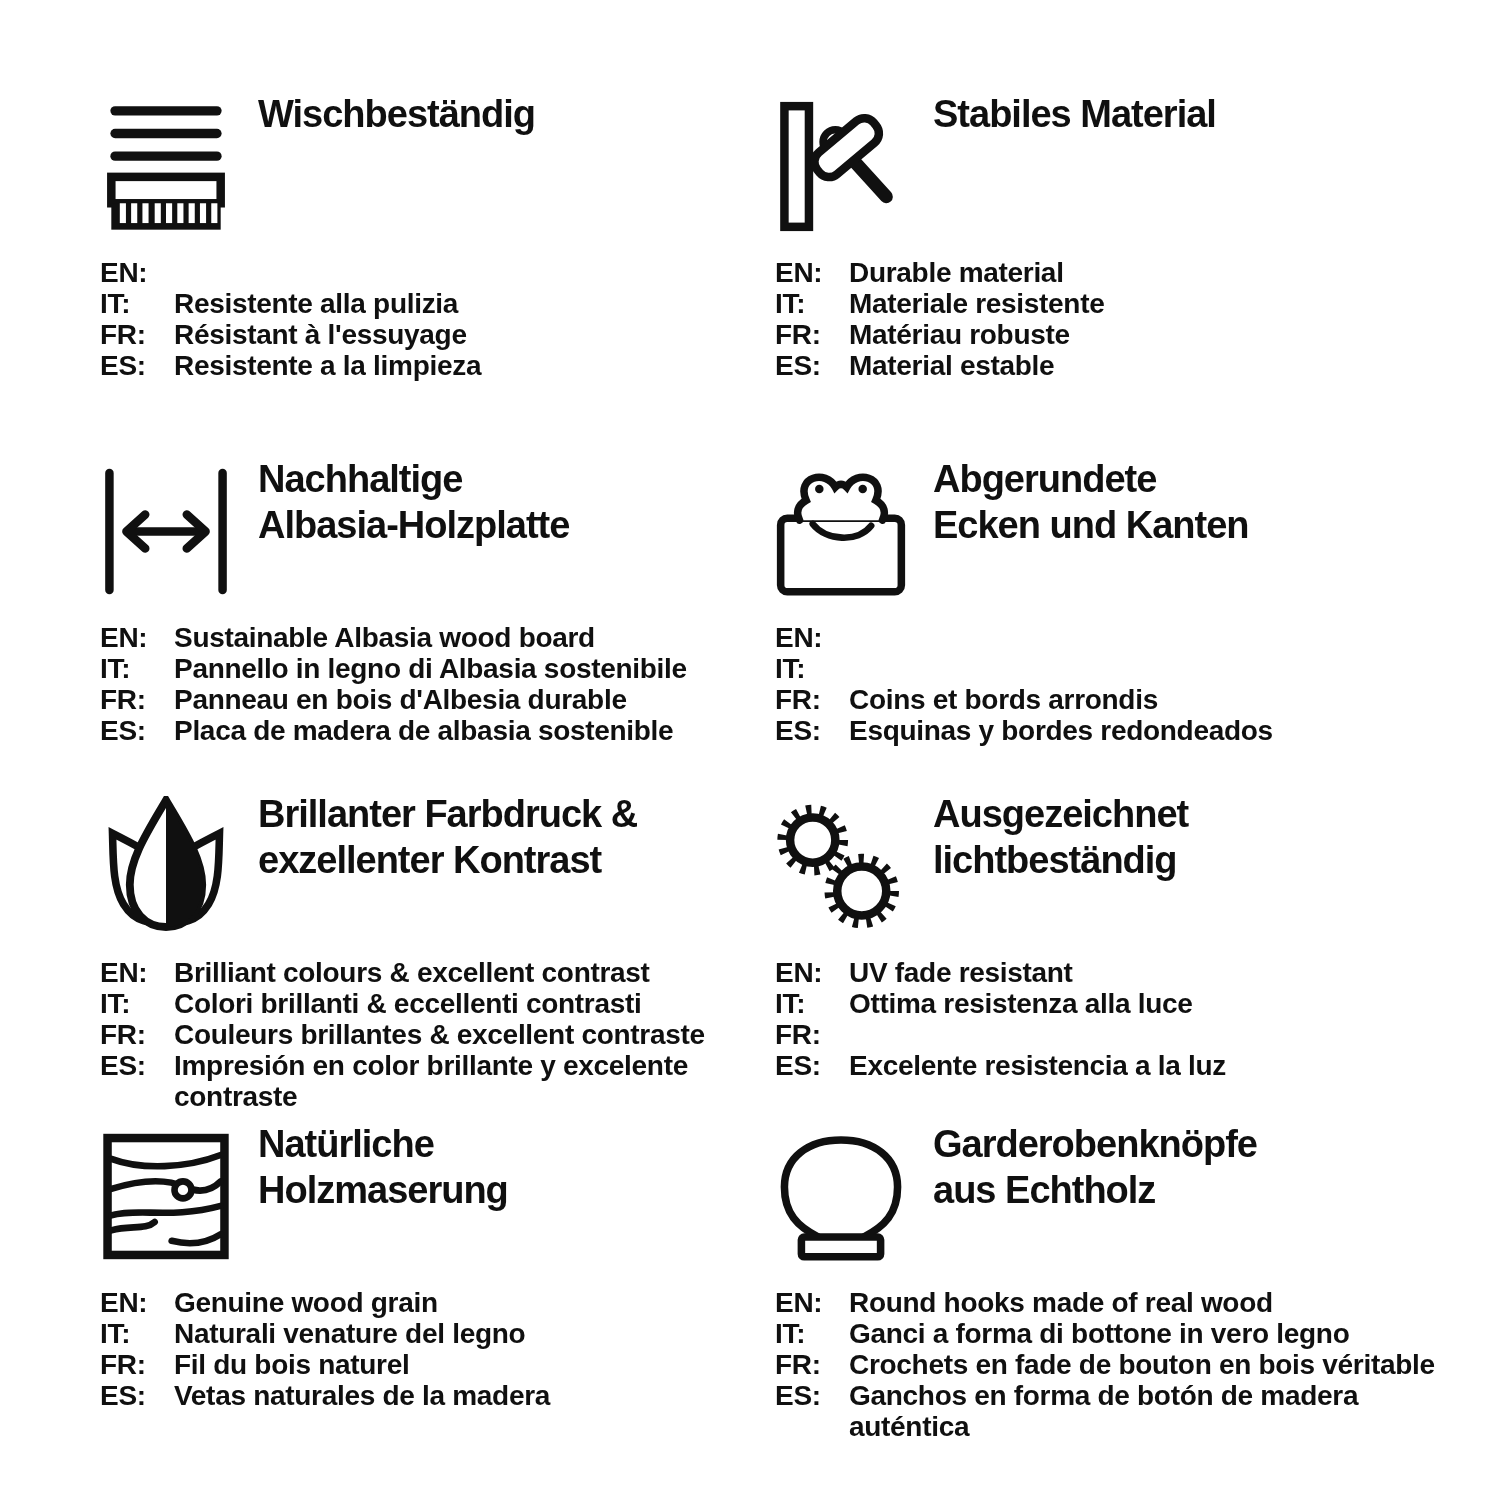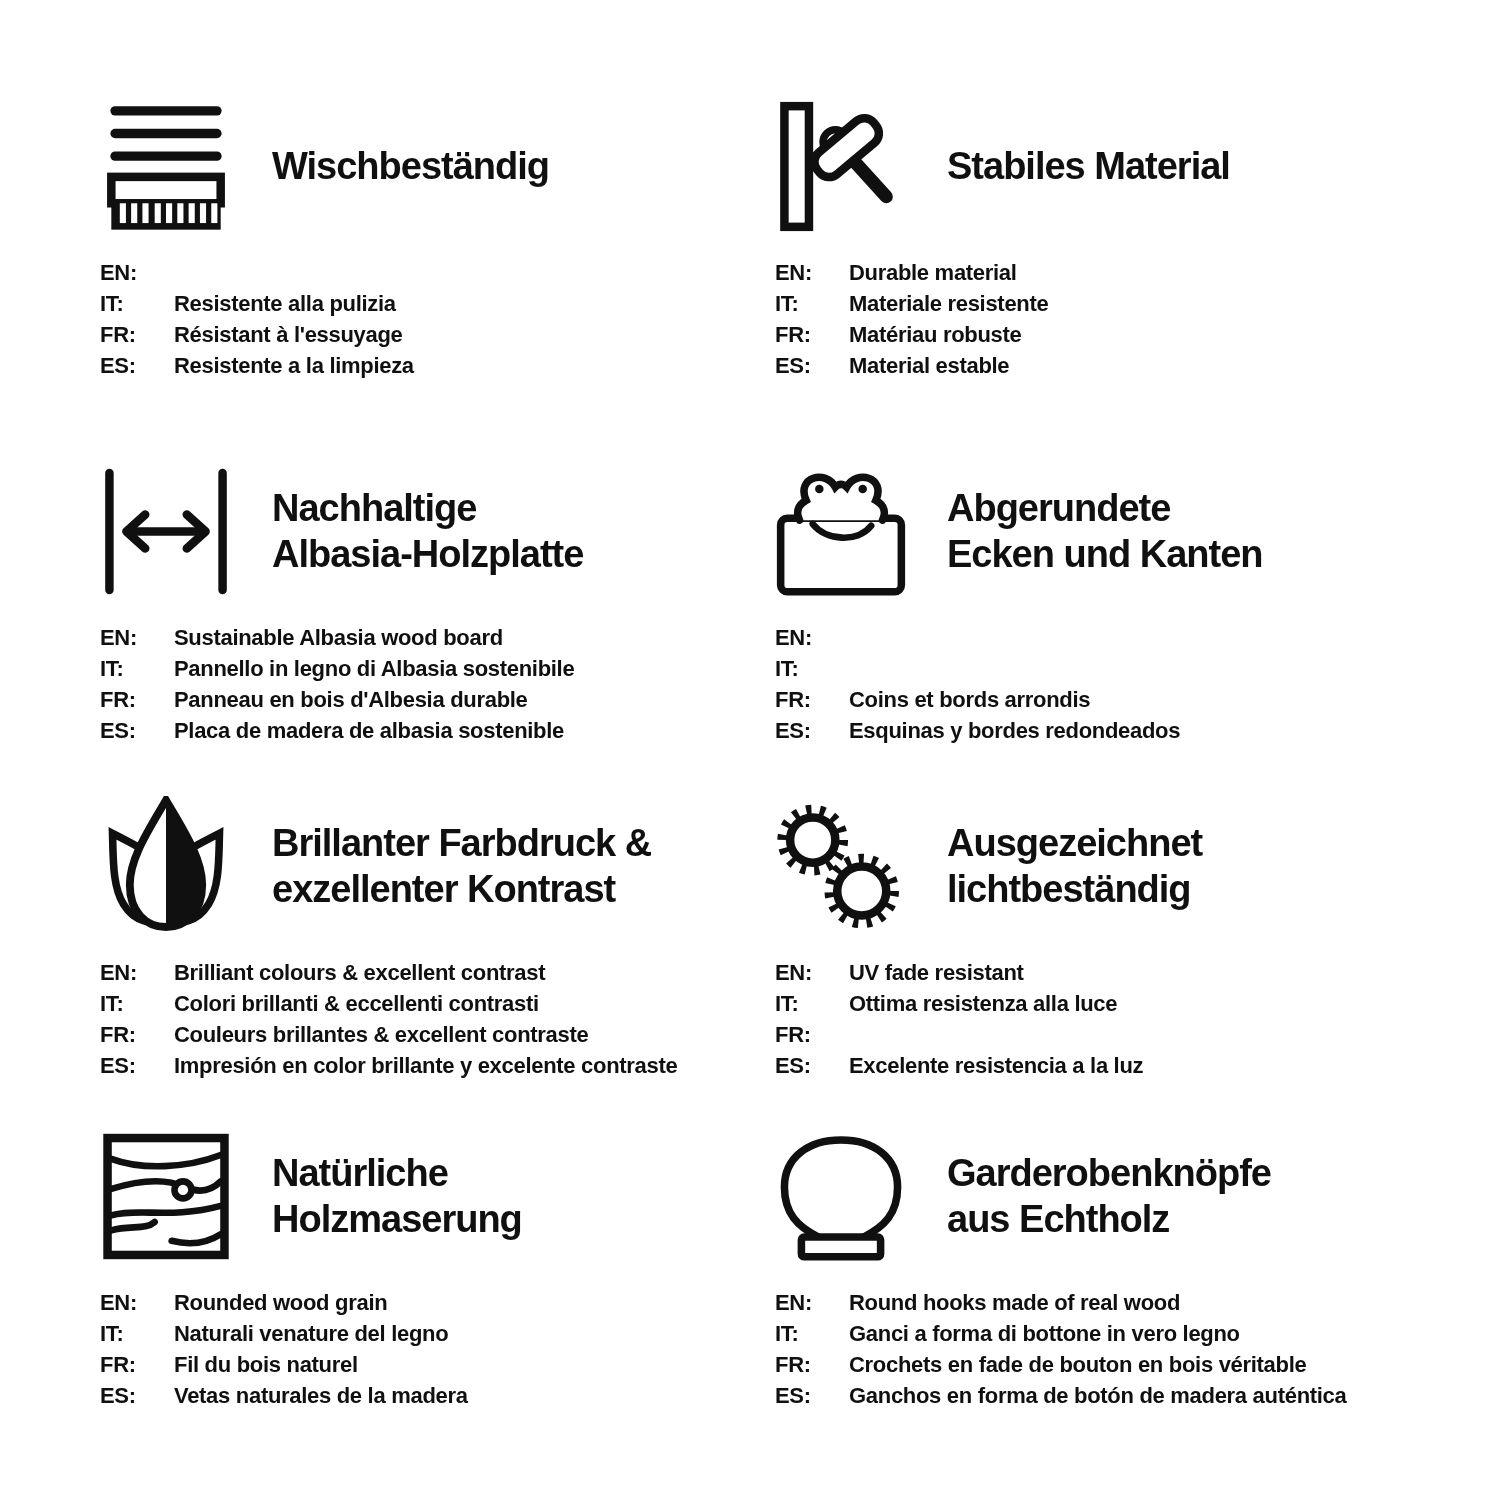--- a/index.html
+++ b/index.html
@@ -20,22 +20,21 @@
     inset: 0;
     box-sizing: border-box;
     padding: 85px 30px 40px 100px;
     display: grid;
     grid-template-columns: 675px 1fr;
     grid-template-rows: 365px 335px 330px 1fr;
   }
   .feature { overflow: visible; }
   .feature-header {
     display: flex;
-    align-items: center;
-    gap: 40px;
+    gap: 26px;
     height: 150px;
     margin-top: 6px;
   }
   .icon-box {
     width: 132px;
     height: 150px;
     flex: 0 0 auto;
     display: flex;
     align-items: center;
     justify-content: center;
@@ -49,21 +48,21 @@
     letter-spacing: -1px;
     white-space: pre-line;
   }
   .translations {
     list-style: none;
     margin: 16px 0 0 0;
     padding: 0;
   }
   .t-row {
     display: flex;
-    font-size: 22px;
+    font-size: 28px;
     font-weight: 700;
     line-height: 31px;
     letter-spacing: -0.3px;
   }
   .t-label { width: 74px; flex: 0 0 auto; }
   .t-text { flex: 1 1 auto; }
 </style>
 </head>
 <body>
 
@@ -294,21 +293,21 @@
           <path d="M12,106 C32,100 48,106 58,97" fill="none" stroke="#101010" stroke-width="7" stroke-linecap="round"></path>
           <path d="M76,117 C96,122 114,119 128,110" fill="none" stroke="#101010" stroke-width="7" stroke-linecap="round"></path>
         </svg>
       </div>
       <h2 class="feature-title">Natürliche
 Holzmaserung</h2>
     </div>
     <ul class="translations">
       <li class="t-row">
         <span class="t-label">EN:</span>
-        <span class="t-text">Rounded wood grain</span>
+        <span class="t-text">Genuine wood grain</span>
       </li>
       <li class="t-row">
         <span class="t-label">IT:</span>
         <span class="t-text">Naturali venature del legno</span>
       </li>
       <li class="t-row">
         <span class="t-label">FR:</span>
         <span class="t-text">Fil du bois naturel</span>
       </li>
       <li class="t-row">

